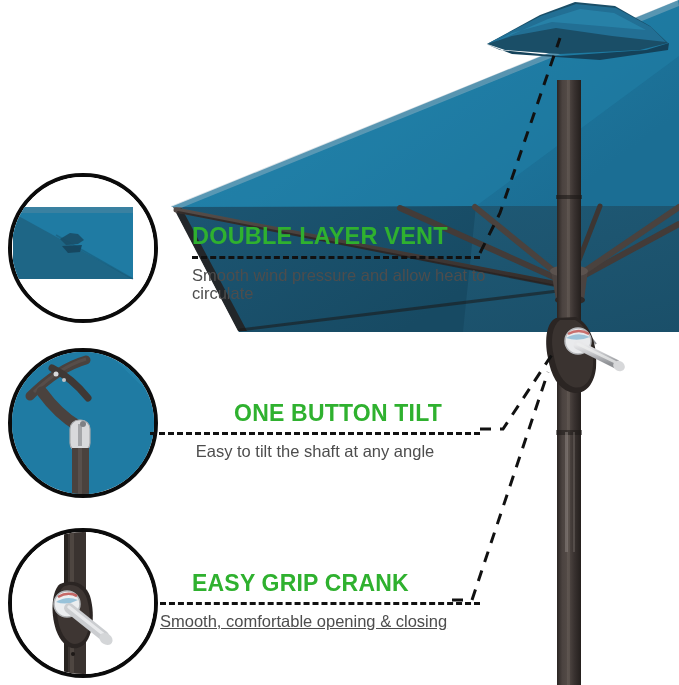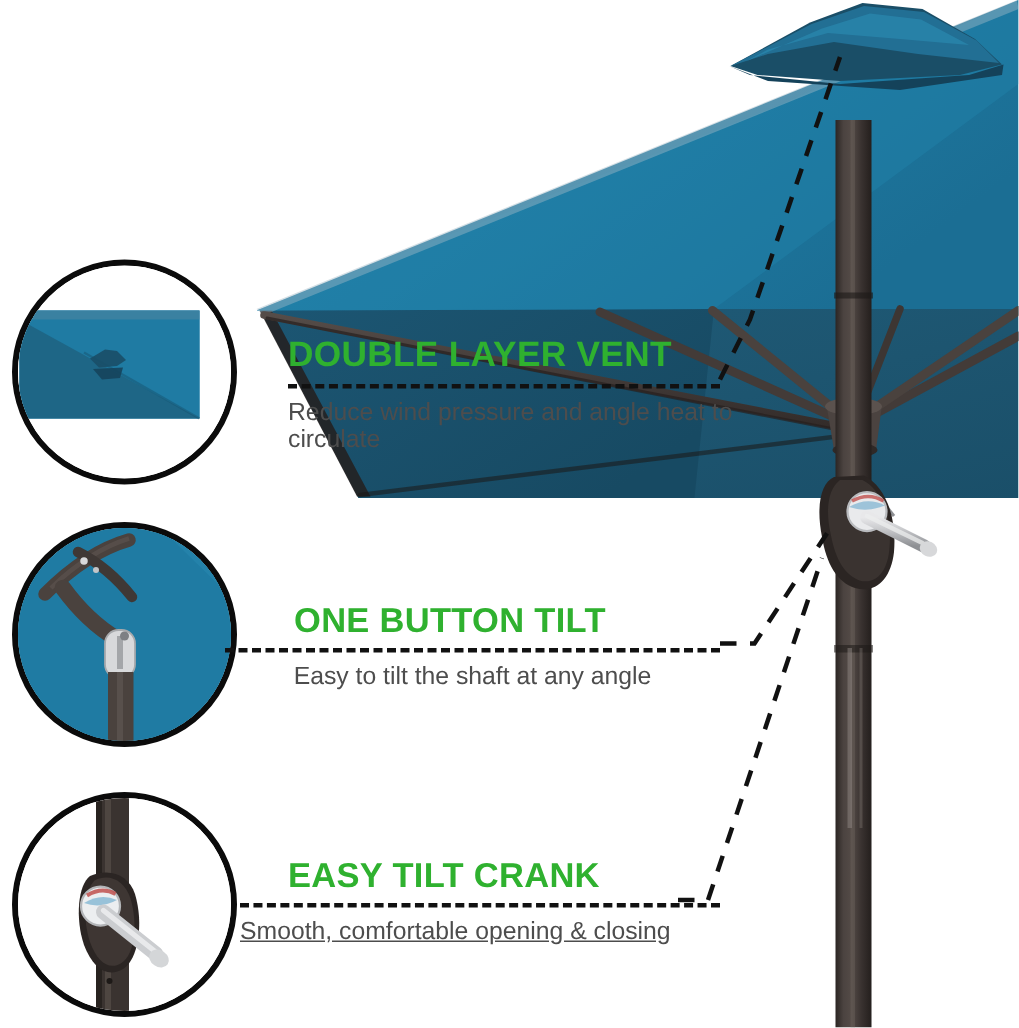--- a/index.html
+++ b/index.html
@@ -38,21 +38,21 @@
     margin-top:7px;
     max-width:300px;
   }
 
   #feature-vent{left:192px;top:225px;}
   #feature-vent .rule{width:288px;}
   #feature-vent .headline{font-size:23.5px;}
 
   #feature-tilt{left:192px;top:402px;}
   #feature-tilt .rule{width:288px;margin-left:-42px;width:330px;}
-  #feature-tilt .headline{margin-left:4px;}
+  #feature-tilt .headline{margin-left:4px;text-align:center;}
   #feature-tilt .body{margin-left:-27px;text-align:center;}
 
   #feature-crank{left:192px;top:572px;}
   #feature-crank .rule{width:320px;margin-left:-32px;}
   #feature-crank .body{margin-left:-32px;text-decoration:underline;}
 
   
   .inset{
     position:absolute;
     border-radius:50%;
@@ -251,28 +251,28 @@
       <path d="M57,76 L92,104" stroke="#cbcdd0" stroke-width="10" stroke-linecap="round" fill="none"></path>
       <path d="M57,75 L91,102" stroke="#eff0f1" stroke-width="3.5" stroke-linecap="round" fill="none" opacity=".8"></path>
       <ellipse cx="94" cy="107" rx="7" ry="5.5" fill="#d4d6d8" transform="rotate(34 94 107)"></ellipse>
       <circle cx="61" cy="122" r="2" fill="#1d1917"></circle>
     </svg>
   </div>
 
   <div class="feature" id="feature-vent">
     <div class="headline">DOUBLE LAYER VENT</div>
     <div class="rule"></div>
-    <div class="body">Reduce wind pressure and angle heat to circulate</div>
+    <div class="body">Smooth wind pressure and allow heat to circulate</div>
   </div>
 
   <div class="feature" id="feature-tilt">
     <div class="headline">ONE BUTTON TILT</div>
     <div class="rule"></div>
     <div class="body">Easy to tilt the shaft at any angle</div>
   </div>
 
   <div class="feature" id="feature-crank">
-    <div class="headline">EASY TILT CRANK</div>
+    <div class="headline">EASY GRIP CRANK</div>
     <div class="rule"></div>
     <div class="body">Smooth, comfortable opening &amp; closing</div>
   </div>
 
 </div>
 
 </body></html>

